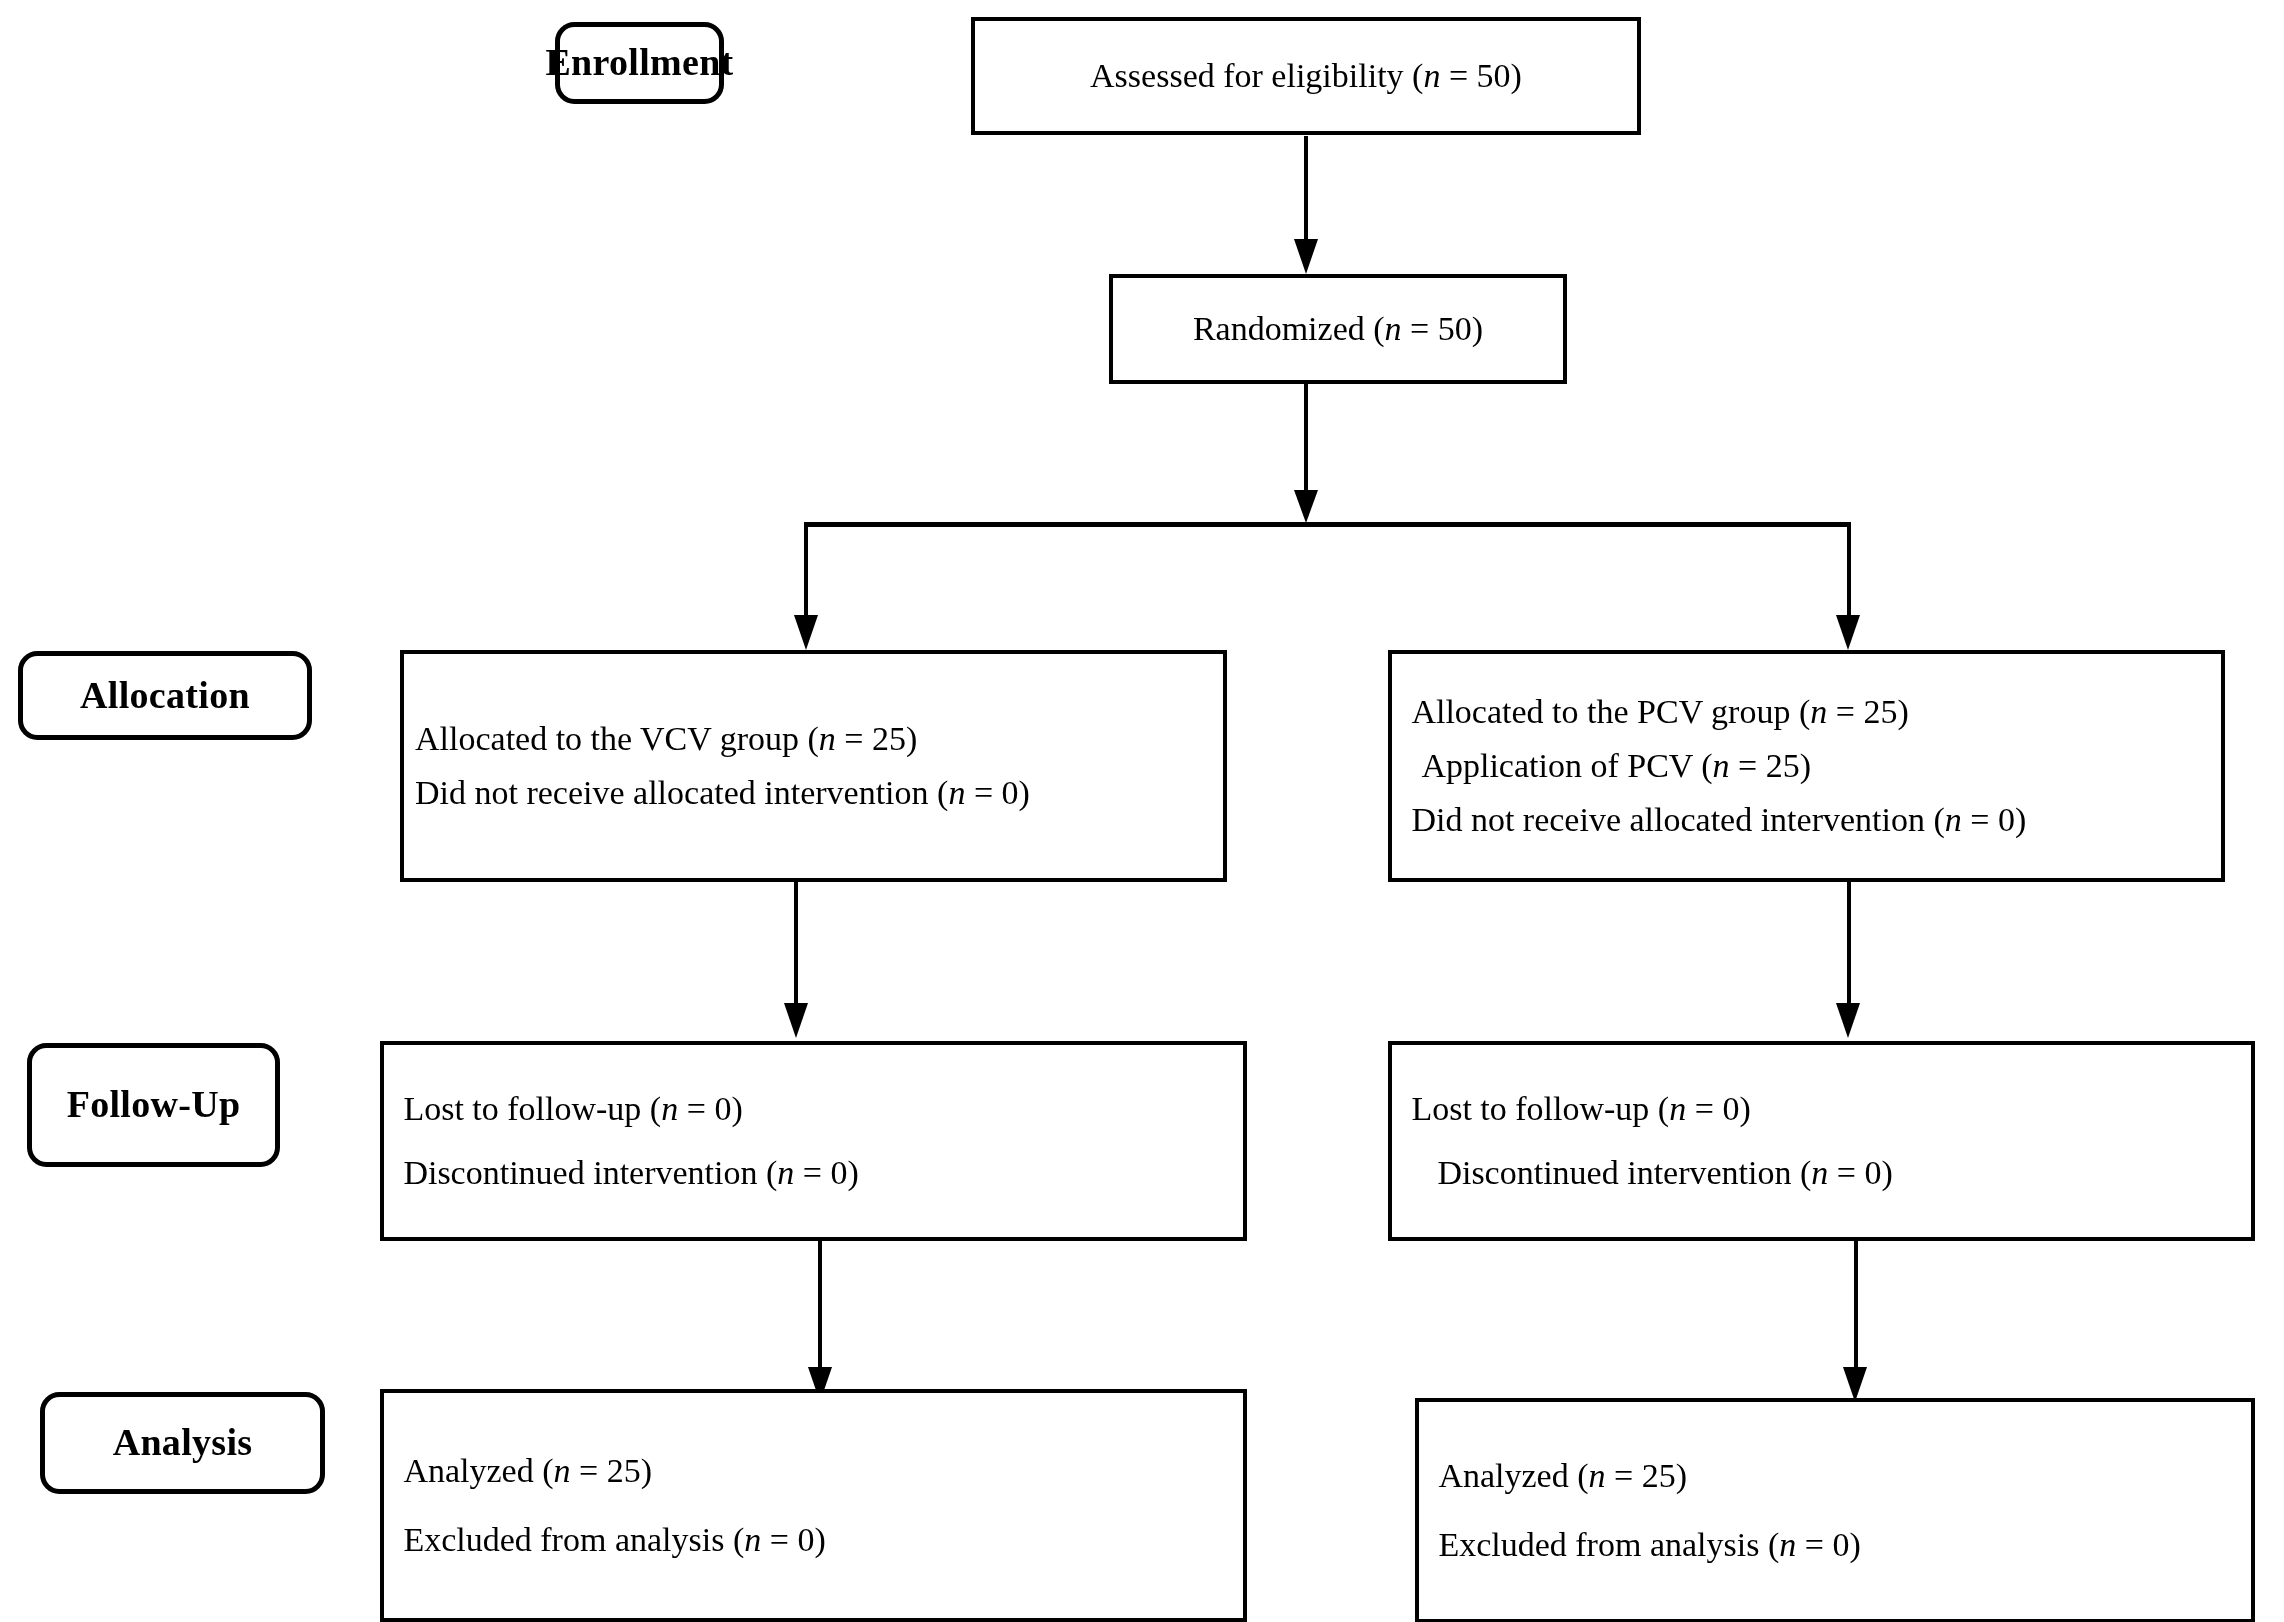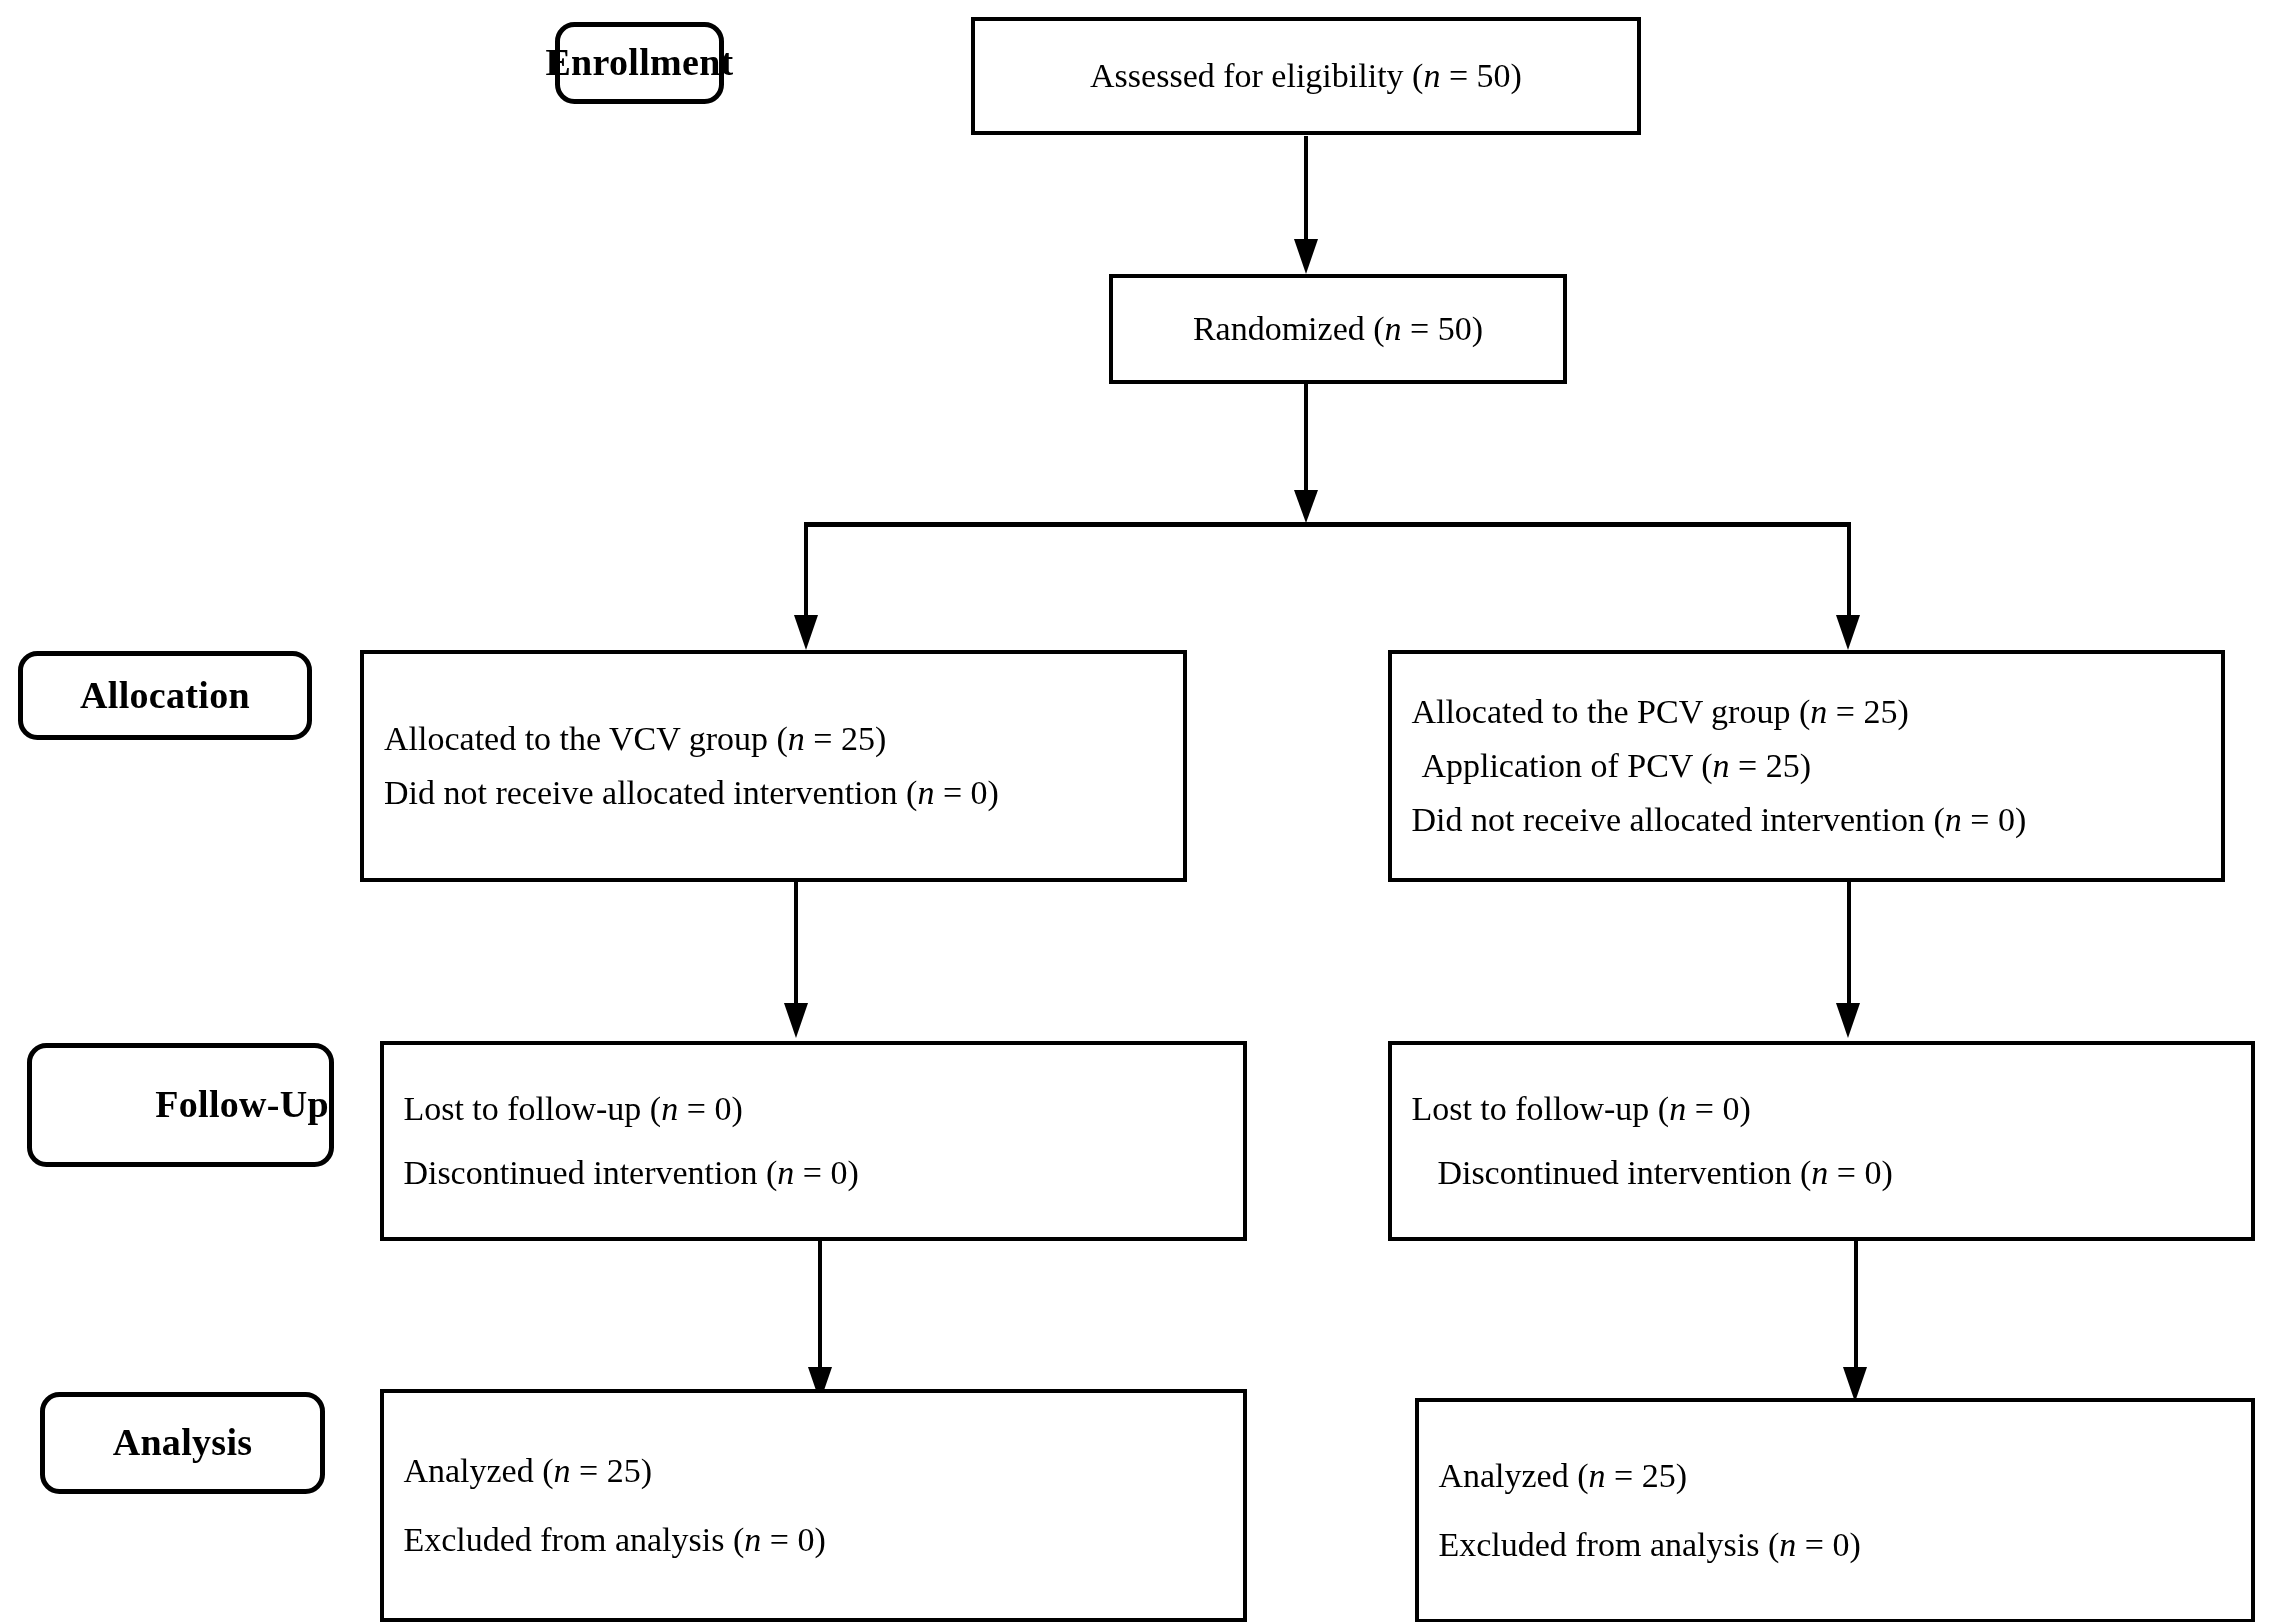--- a/index.html
+++ b/index.html
@@ -110,21 +110,21 @@
   <div class="hline" style="left:804px; top:522px; width:1047px;"></div>
   <div class="vline" style="left:804px; top:522px; height:102px;"></div>
   <div class="arrowhead" style="left:794px; top:615px;"></div>
   <div class="vline" style="left:1847px; top:522px; height:102px;"></div>
   <div class="arrowhead" style="left:1836px; top:615px;"></div>
 
   <div class="stage-label" style="left:18px; top:651px; width:294px; height:89px;">
     <span>Allocation</span>
   </div>
 
-  <div class="flow-box box-left" style="left:360px; top:650px; width:827px; height:232px; padding:0 20px;">
+  <div class="flow-box box-left" style="left:400px; top:650px; width:827px; height:232px; padding:0 11px;">
     <div class="line" style="margin:8px 0;">
       <span>Allocated to the VCV group (</span><span class="ital">n</span><span> = </span><span>25</span><span>)</span>
     </div>
     <div class="line" style="margin:8px 0;">
       <span>Did not receive allocated intervention (</span><span class="ital">n</span><span> = </span><span>0</span><span>)</span>
     </div>
   </div>
 
   <div class="flow-box box-left" style="left:1388px; top:650px; width:837px; height:232px; padding:0 19.4px;">
     <div class="line" style="margin:8px 0;">
@@ -136,21 +136,21 @@
     <div class="line" style="margin:8px 0;">
       <span>Did not receive allocated intervention (</span><span class="ital">n</span><span> = </span><span>0</span><span>)</span>
     </div>
   </div>
 
   <div class="vline" style="left:794px; top:881px; height:126px;"></div>
   <div class="arrowhead" style="left:784px; top:1003px;"></div>
   <div class="vline" style="left:1847px; top:881px; height:126px;"></div>
   <div class="arrowhead" style="left:1836px; top:1003px;"></div>
 
-  <div class="stage-label" style="left:27px; top:1043px; width:307px; height:124px;justify-content:flex-end;">
+  <div class="stage-label" style="left:27px; top:1043px; width:253px; height:124px;">
     <span>Follow-Up</span>
   </div>
 
   <div class="flow-box box-left" style="left:380px; top:1041px; width:867px; height:200px; padding:0 19.4px;">
     <div class="line" style="margin:12.5px 0;">
       <span>Lost to follow-up (</span><span class="ital">n</span><span> = </span><span>0</span><span>)</span>
     </div>
     <div class="line" style="margin:12.5px 0;">
       <span>Discontinued intervention (</span><span class="ital">n</span><span> = </span><span>0</span><span>)</span>
     </div>

